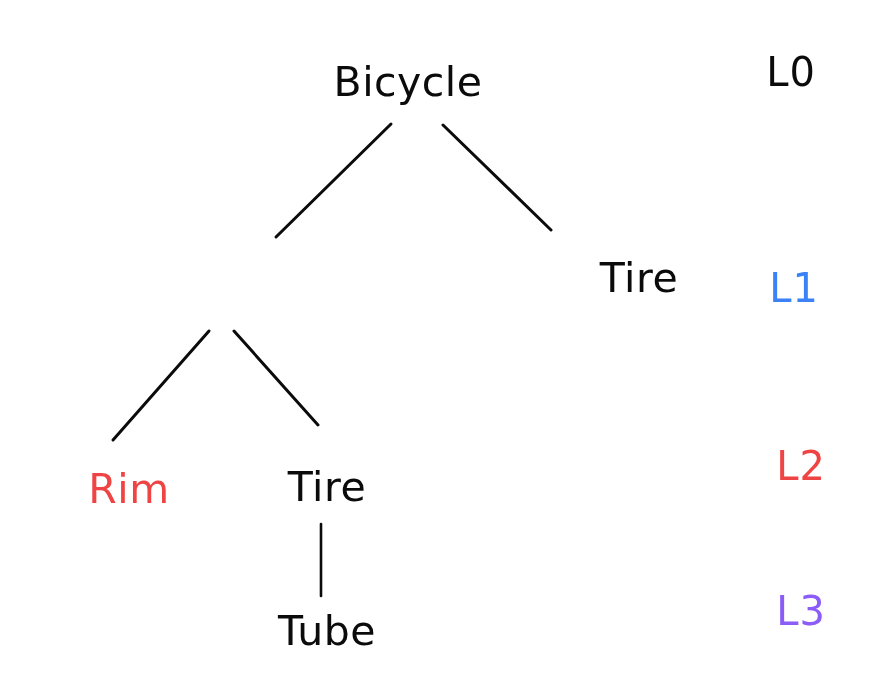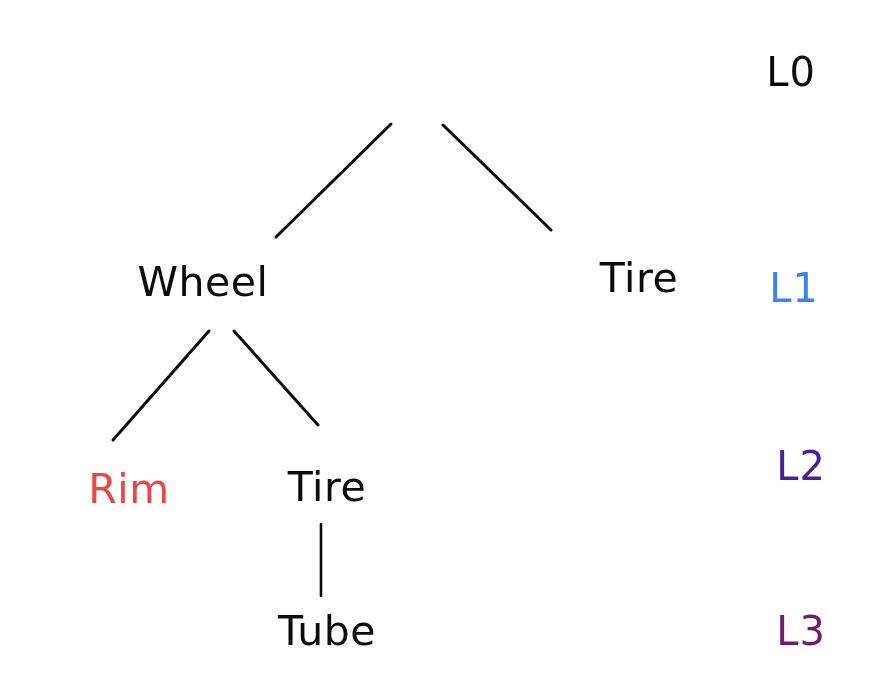--- a/index.html
+++ b/index.html
@@ -57,32 +57,32 @@
 <div id="canvas" style="background: rgb(255, 255, 255);">
 
   <svg id="edges" viewBox="0 0 870 690" xmlns="http://www.w3.org/2000/svg" aria-hidden="true">
     <line stroke="#0b0b0b" stroke-width="3" stroke-linecap="round" x1="391" y1="124" x2="276" y2="237"></line>
     <line stroke="#0b0b0b" stroke-width="3" stroke-linecap="round" x1="443" y1="125" x2="551" y2="230"></line>
     <line stroke="#0b0b0b" stroke-width="3" stroke-linecap="round" x1="209" y1="331" x2="113" y2="440"></line>
     <line stroke="#0b0b0b" stroke-width="3" stroke-linecap="round" x1="234" y1="331" x2="318" y2="425"></line>
     <line stroke="#0b0b0b" stroke-width="2.6" stroke-linecap="round" x1="321" y1="524" x2="321" y2="596"></line>
   </svg>
 
+  <div class="node-label n-root" style="left: 408px; top: 82px; color: rgb(11, 11, 11);">Bicycle</div>
 
-  <div class="node-label n-mid" style="left: 203px; top: 282px; color: rgb(11, 11, 11);">Wheel</div>
 
   <div class="node-label n-mid" style="left: 639px; top: 278px; color: rgb(11, 11, 11);">Tire</div>
 
   <div class="node-label n-leaf" style="left: 129px; top: 489px; color: #ef4444;">Rim</div>
 
   <div class="node-label n-leaf" style="left: 327px; top: 631px; color: rgb(11, 11, 11);">Tube</div>
 
   <div class="node-label n-leaf" style="left: 327px; top: 487px; color: rgb(11, 11, 11);">Tire</div>
 
   <div class="level-label" style="left: 791px; top: 72px; color: rgb(11, 11, 11);">L0</div>
 
   <div class="level-label" style="left: 794px; top: 288px; color: #3b82f6;">L1</div>
 
-  <div class="level-label" style="left: 801px; top: 466px; color: #4c1d95;">L2</div>
+  <div class="level-label" style="left: 801px; top: 466px; color: #ef4444;">L2</div>
 
-  <div class="level-label" style="left: 801px; top: 631px; color: #701a75;">L3</div>
+  <div class="level-label" style="left: 801px; top: 611px; color: #8b5cf6;">L3</div>
 
 </div>
 
 </body></html>

